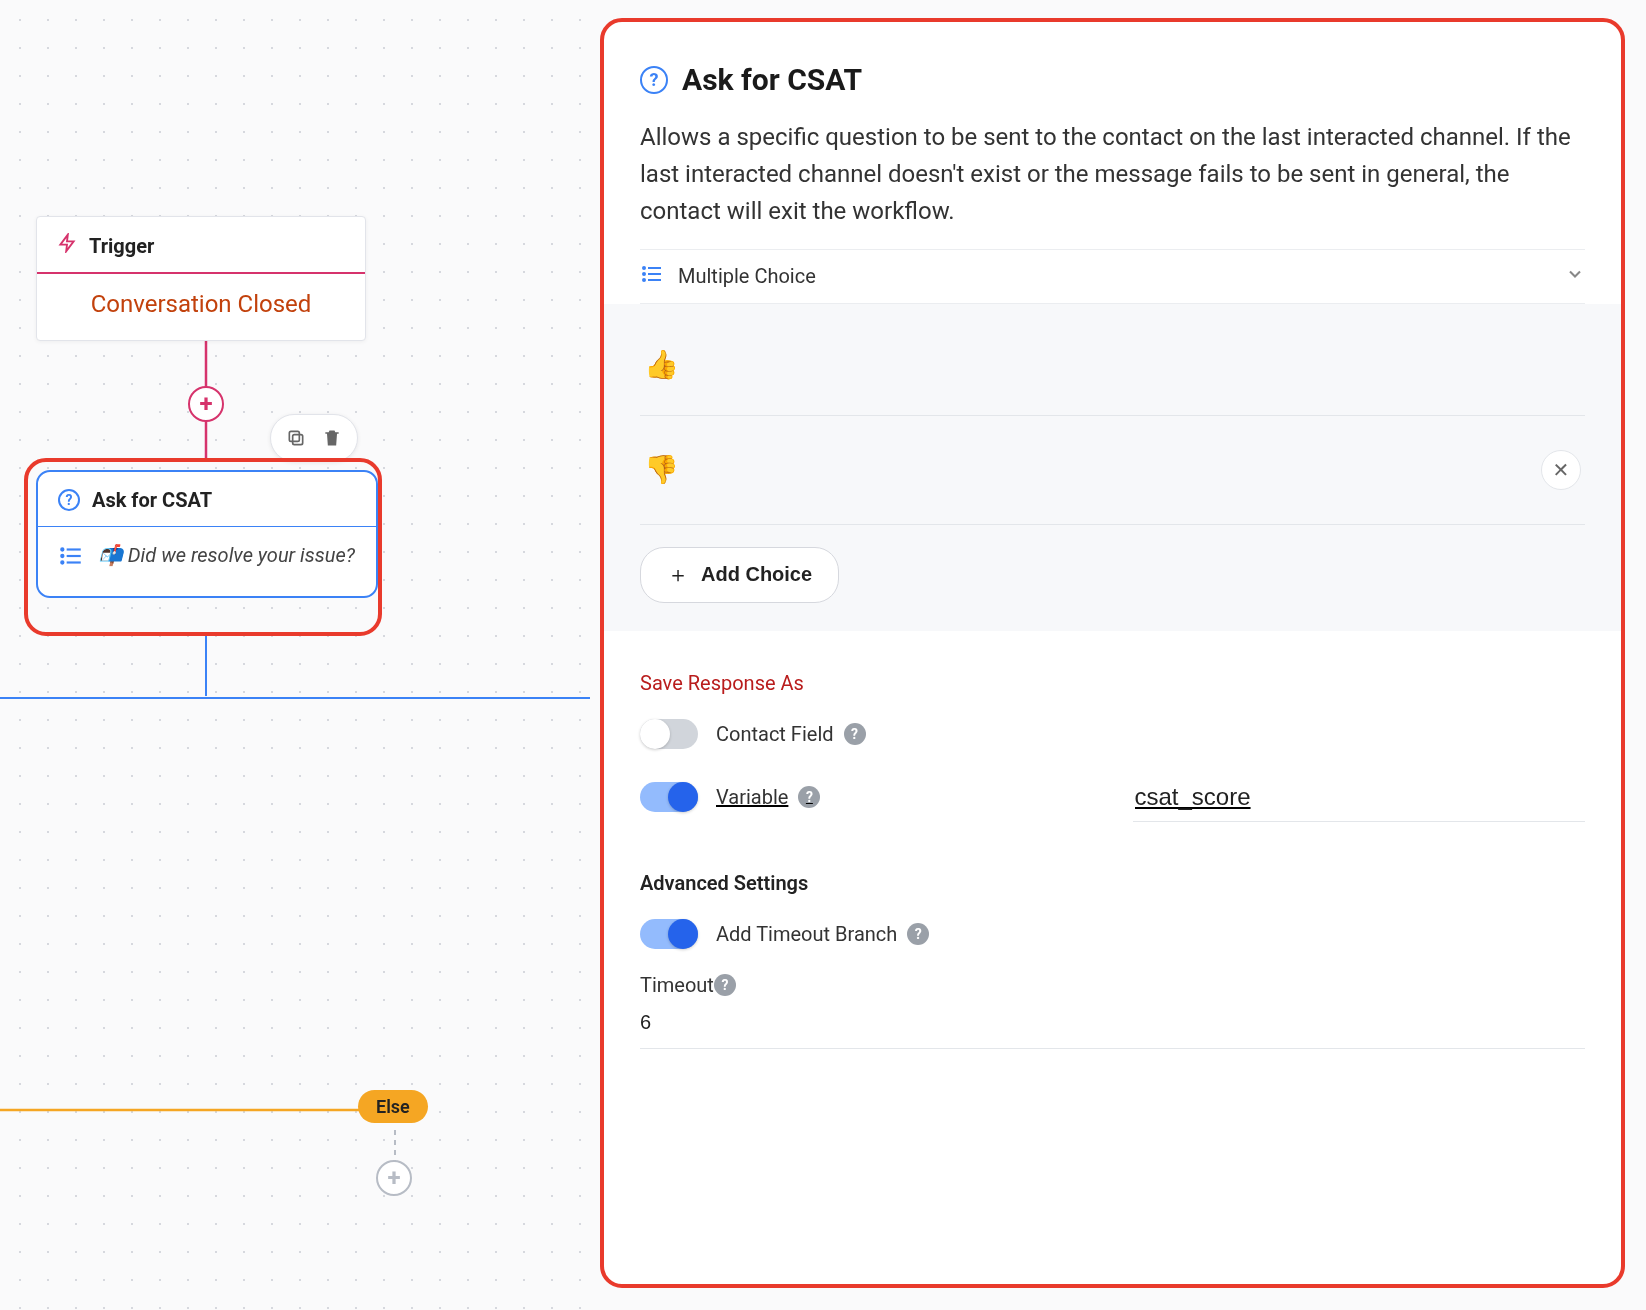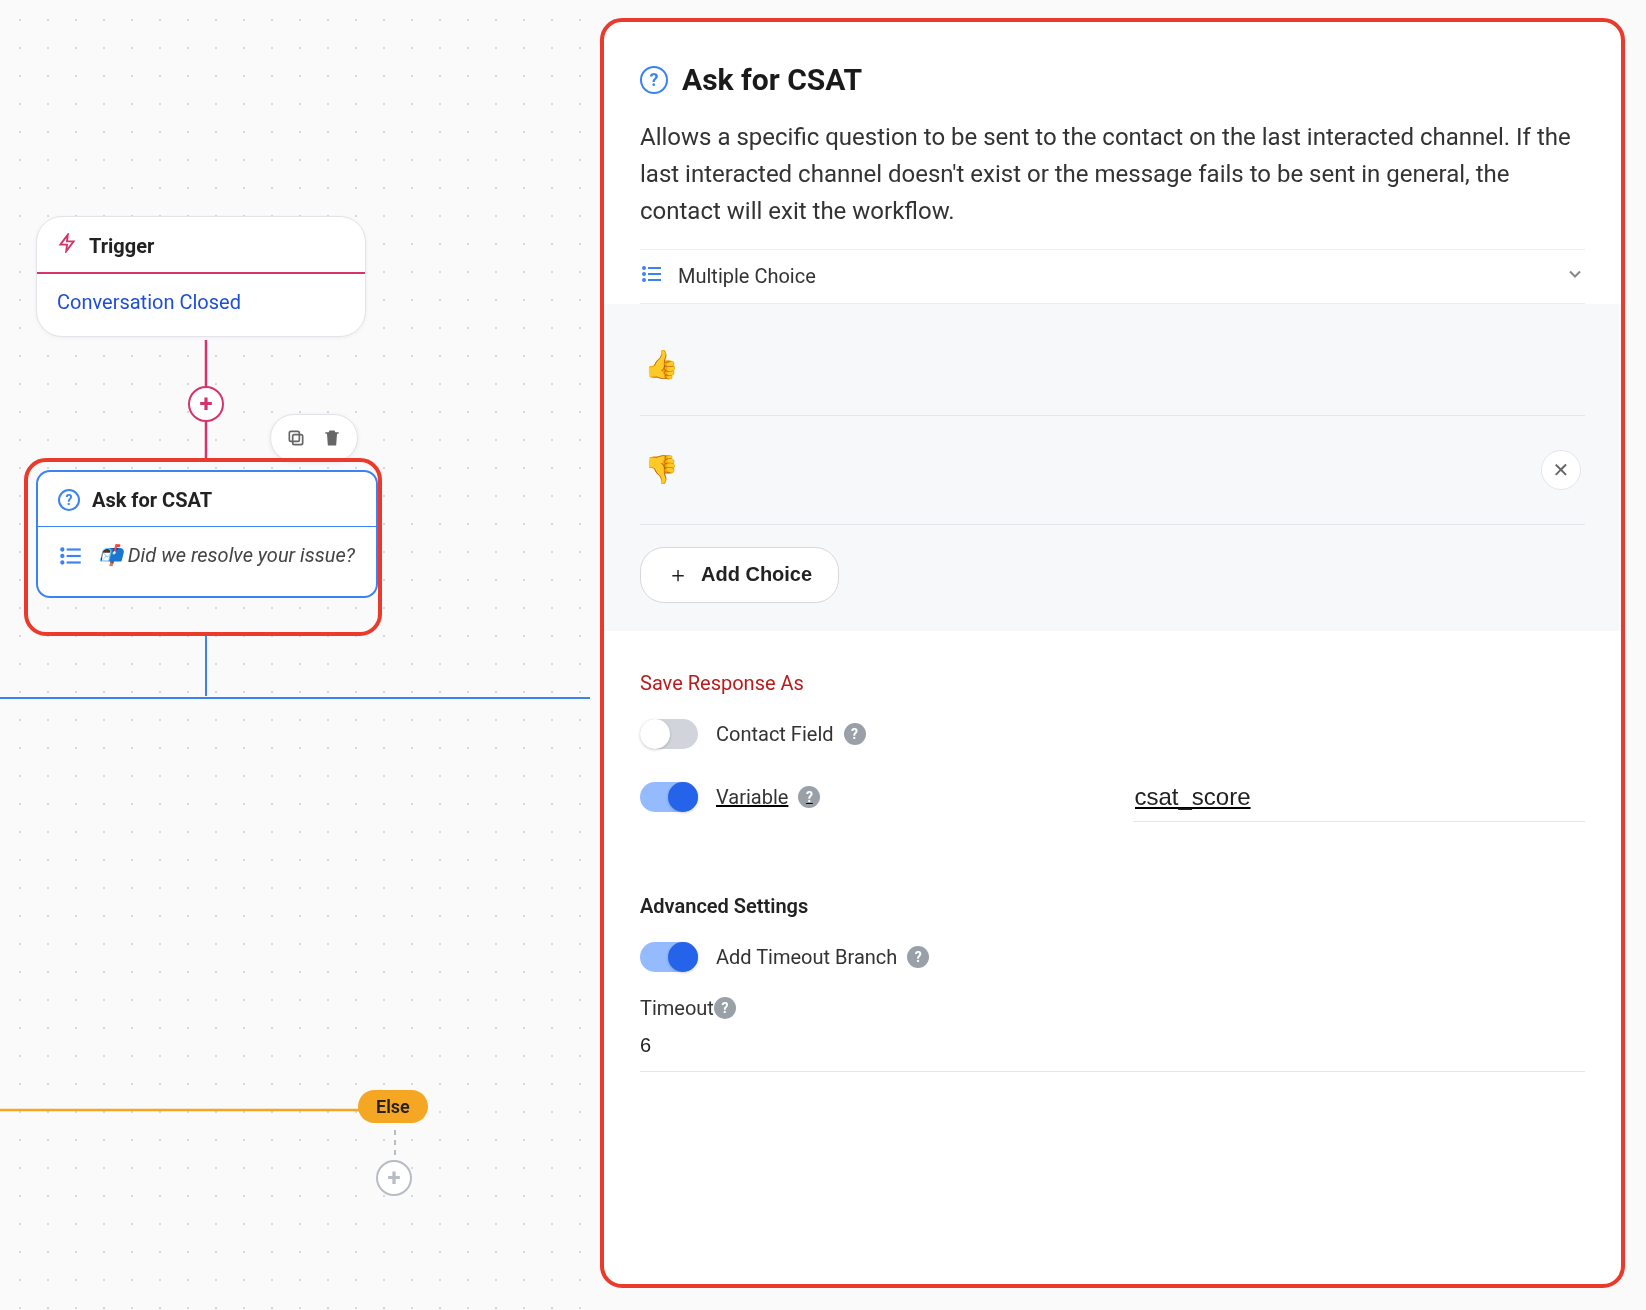--- a/index.html
+++ b/index.html
@@ -86,35 +86,35 @@
 .toggle .knob {
   width:30px; height:30px; border-radius:50%; background:#fff;
   position:absolute; top:0; left:0; box-shadow:0 1px 3px rgba(0,0,0,.2);
 }
 .toggle.on { background:#93bbfd; }
 .toggle.on .knob { left:auto; right:0; background:#2563eb; }
 .toggle-row .lbl { font-size:20px; color:#333; display:flex; align-items:center; gap:10px; }
 .help { width:22px; height:22px; border-radius:50%; background:#9aa0a8; color:#fff; font-size:14px; display:inline-flex; align-items:center; justify-content:center; font-weight:700; }
 .var-row { display:grid; grid-template-columns: 1fr 1fr; gap:40px; align-items:center;text-decoration:underline; }
 .var-input { font-size:24px; color:#222; border:none; border-bottom:1px solid #e3e6ea; padding:10px 2px; width:100%; }
-.adv-label { font-size:20px; color:#222; font-weight:600; margin-top:72px; margin-bottom:18px; }
+.adv-label { font-size:20px; color:#222; font-weight:600; margin-top:49px; margin-bottom:18px; }
 .timeout-row { display:grid; grid-template-columns: 1fr 1fr; gap:40px; border-bottom:1px solid #e3e6ea; padding:14px 0 14px; }
 .timeout-row input, .timeout-row .sel { font-size:20px; border:none; width:100%; color:#222; }
 .timeout-row .sel { display:flex; align-items:center; justify-content:space-between; }
 
 
 .node {
-  position:absolute; background:#fff; border:1px solid #e2e4ea; border-radius:26px;
+  position:absolute; background:#fff; border:1px solid #e2e4ea; border-radius:4px;
   box-shadow:0 1px 4px rgba(0,0,0,.05);
   width: 330px;
 }
 .node-header { display:flex; align-items:center; gap:12px; padding:16px 20px 14px; font-size:20px; font-weight:700; color:#222; border-bottom:2px solid transparent;}
 .trigger { left:36px; top:216px; }
 .trigger .node-header { border-bottom:2px solid #d6336c; }
-.trigger .node-body { padding:16px 20px 22px; font-size:20px; color:#1d4ed8; }
+.trigger .node-body { padding:16px 20px 22px; font-size:24px; color:#c2410c;text-align:center; }
 .ask-wrap {
   position:absolute; left:24px; top:458px; width:358px; height:178px;
   border:4px solid #e93a2c; border-radius:22px;
 }
 .ask-node {
   position:absolute; left:8px; top:8px; width:342px;
   background:#fff; border:2px solid #3b82f6; border-radius:14px;
 }
 .ask-node .node-header { border-bottom:1.5px solid #3b82f6; color:#222; padding:16px 20px 14px; }
 .ask-node .hicon-sm { width:22px; height:22px; border:2px solid #3b82f6; border-radius:50%; color:#3b82f6; font-size:14px; font-weight:700; display:flex; align-items:center; justify-content:center;}

